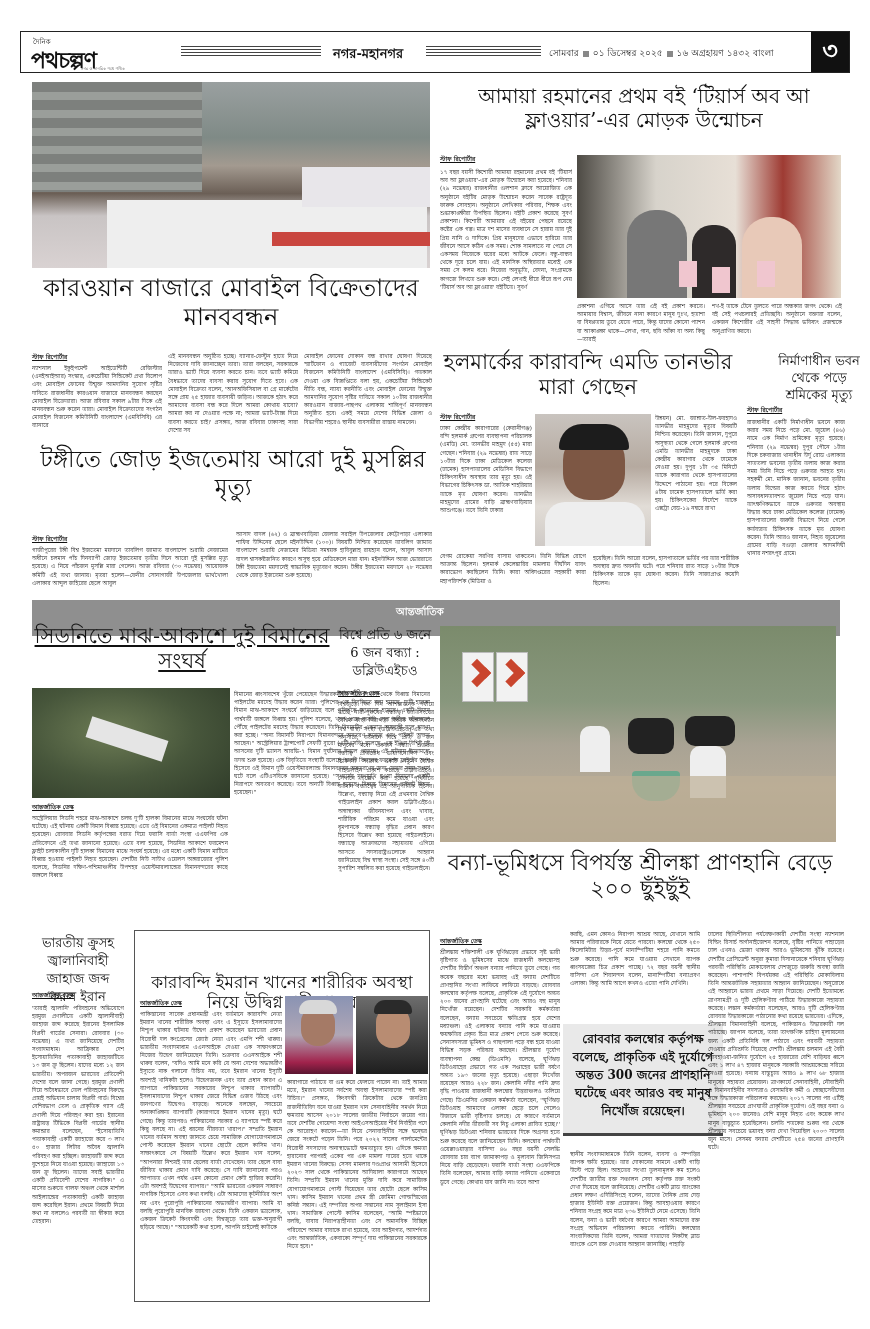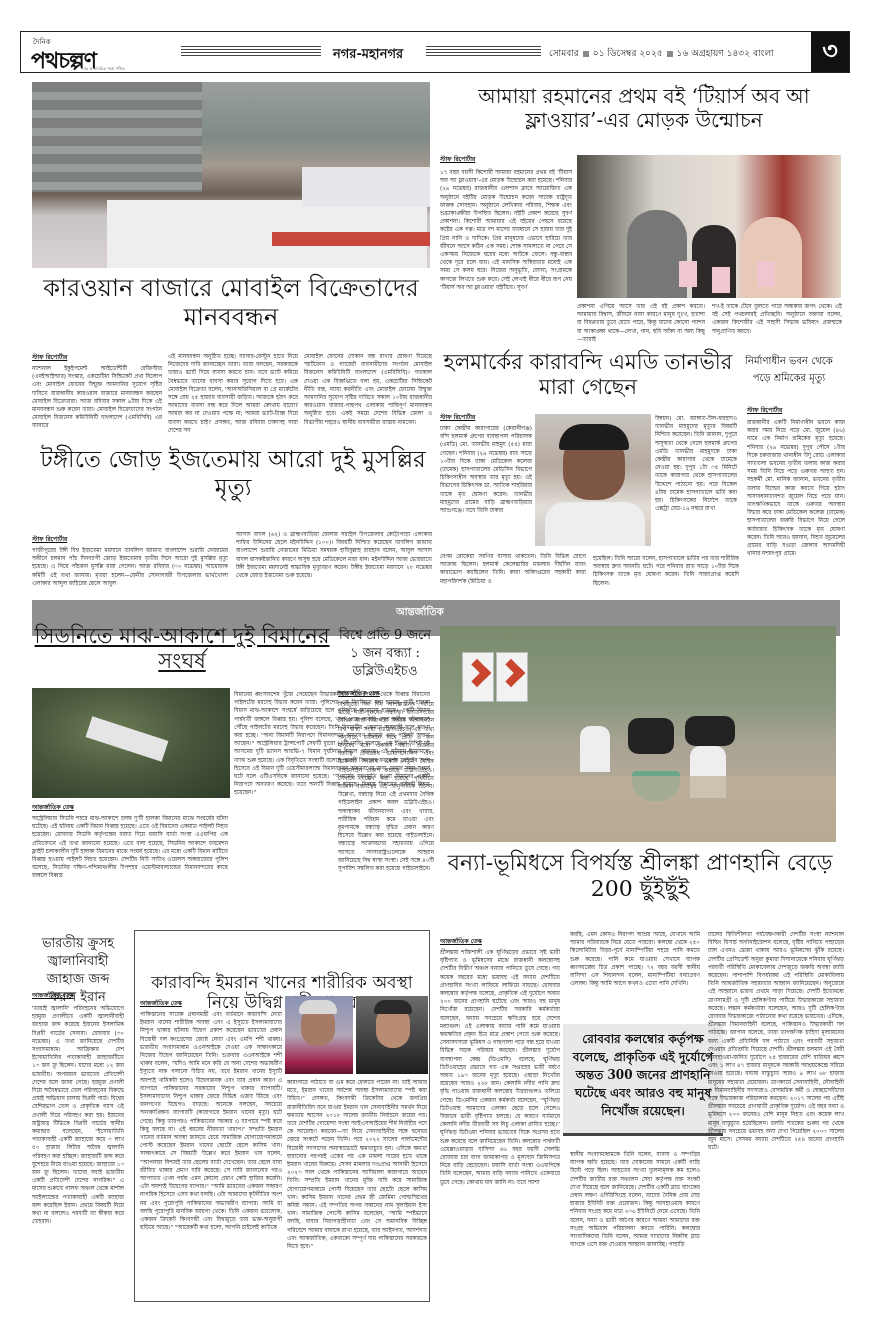--- a/index.html
+++ b/index.html
@@ -72,60 +72,60 @@
 <div class="abs body" style="left:440px; top:424px; width:92px; height:128px; overflow:hidden;">ঢাকা কেন্দ্রীয় কারাগারের (কেরানীগঞ্জ) বন্দি হলমার্ক গ্রুপের ব্যবস্থাপনা পরিচালক (এমডি) মো. তানভীর মাহমুদ (৫৫) মারা গেছেন। শনিবার (২৯ নভেম্বর) রাত সাড়ে ১০টার দিকে ঢাকা মেডিকেল কলেজ (ঢামেক) হাসপাতালের মেডিসিন বিভাগে চিকিৎসাধীন অবস্থায় তার মৃত্যু হয়। ওই বিভাগের চিকিৎসক ডা. আতিক শাহরিয়ার তাকে মৃত ঘোষণা করেন। তানভীর মাহমুদের গ্রামের বাড়ি ব্রাহ্মণবাড়িয়ার আশুগঞ্জে। তবে তিনি ঢাকার</div>
 <div class="abs photo" style="left:535px; top:414px; width:116px; height:132px; background: linear-gradient(180deg,#c9c4bf 0%,#b5a99f 40%,#e2ddd7 70%,#cfcac6 100%);">
   <div class="abs" style="left:28px;top:16px;width:62px;height:70px;background:#7d5744;border-radius:30px 30px 26px 26px;"></div>
   <div class="abs" style="left:24px;top:10px;width:70px;height:26px;background:#1c1c1c;border-radius:30px 30px 4px 4px;"></div>
   <div class="abs" style="left:10px;top:88px;width:100px;height:44px;background:#eeeeee;border-radius:20px 20px 0 0;"></div>
 </div>
 <div class="abs body" style="left:655px; top:414px; width:82px; height:140px; overflow:hidden;">উন্নয়ন) মো. জান্নাত-উল-ফরহাদও তানভীর মাহমুদের মৃত্যুর বিষয়টি নিশ্চিত করেছেন। তিনি জানান, দুপুরে অসুস্থতা থেকে গেলে হলমার্ক গ্রুপের এমডি তানভীর মাহমুদকে ঢাকা কেন্দ্রীয় কারাগার থেকে ঢামেকে নেওয়া হয়। দুপুর ১টা ৩৫ মিনিটে তাকে কারাগার থেকে হাসপাতালের উদ্দেশে পাঠানো হয়। পরে বিকেল ৪টায় ঢামেক হাসপাতালে ভর্তি করা হয়। চিকিৎসকের নির্দেশে তাকে এক্সট্রা বেড-১৯ নম্বরে রাখা</div>
 <div class="abs body" style="left:440px; top:552px; width:146px; height:40px; overflow:hidden;">বেগম রোকেয়া সরণির বাসায় থাকতেন। তিনি বিভিন্ন রোগে আক্রান্ত ছিলেন। হলমার্ক কেলেঙ্কারির মামলায় দীর্ঘদিন যাবৎ কারাভোগ করছিলেন তিনি। কারা অধিদপ্তরের সহকারী কারা মহাপরিদর্শক (মিডিয়া ও</div>
 <div class="abs body" style="left:593px; top:554px; width:146px; height:34px; overflow:hidden;">হয়েছিল। তিনি আরো বলেন, হাসপাতালে ভর্তির পর তার শারীরিক অবস্থার দ্রুত অবনতি ঘটে। পরে শনিবার রাত সাড়ে ১০টার দিকে চিকিৎসক তাকে মৃত ঘোষণা করেন। তিনি সাজাপ্রাপ্ত কয়েদি ছিলেন।</div>
 
-<div class="abs headline" style="left:739px; top:352px; width:100px; font-size:10px; line-height:17px;">নির্মাণাধীন ভবন থেকে পড়ে শ্রমিকের মৃত্যু</div>
+<div class="abs headline" style="left:769px; top:352px; width:100px; font-size:13px; line-height:17px;">নির্মাণাধীন ভবন থেকে পড়ে শ্রমিকের মৃত্যু</div>
 <div class="abs byline" style="left:747px; top:405px;">স্টাফ রিপোর্টার</div>
 <div class="abs body" style="left:747px; top:418px; width:98px; height:176px; overflow:hidden;">রাজধানীর একটি নির্মাণাধীন ভবনে কাজ করার সময় নিচে পড়ে মো. জুয়েল (৪৬) নামে এক নির্মাণ শ্রমিকের মৃত্যু হয়েছে। শনিবার (২৯ নভেম্বর) দুপুর পৌনে ১টার দিকে চকবাজার থানাধীন উর্দু রোড এলাকার সাততলা ভবনের তৃতীয় তলায় কাজ করার সময় তিনি নিচে পড়ে গুরুতর আহত হন। সহকর্মী মো. মানিক জানান, ভবনের তৃতীয় তলায় বিল্ডের কাজ করতে গিয়ে হঠাৎ অসাবধানতাবশত জুয়েল নিচে পড়ে যান। তাৎক্ষণিকভাবে তাকে গুরুতর অবস্থায় উদ্ধার করে ঢাকা মেডিকেল কলেজ (ঢামেক) হাসপাতালের জরুরি বিভাগে নিয়ে গেলে কর্তব্যরত চিকিৎসক তাকে মৃত ঘোষণা করেন। তিনি আরও জানান, নিহত জুয়েলের গ্রামের বাড়ি বগুড়া জেলার আদমদিঘী থানার নশরৎপুর গ্রামে।</div>
 
 <div class="abs headline" style="left:32px; top:446px; width:402px; font-size:23px;">টঙ্গীতে জোড় ইজতেমায় আরো দুই মুসল্লির মৃত্যু</div>
 <div class="abs byline" style="left:32px; top:534px;">স্টাফ রিপোর্টার</div>
 <div class="abs body" style="left:32px; top:546px; width:196px; height:48px; overflow:hidden;">গাজীপুরের টঙ্গী বিশ্ব ইজতেমা ময়দানে তাবলিগ জামাত বাংলাদেশ শুরায়ি নেজামের অধীনে চলমান পাঁচ দিনব্যাপী জোড় ইজতেমার তৃতীয় দিনে আরো দুই মুসল্লির মৃত্যু হয়েছে। এ নিয়ে পাঁচজন মুসল্লি মারা গেলেন। আজ রবিবার (৩০ নভেম্বর) আয়োজক কমিটি এই তথ্য জানায়। মৃতরা হলেন—ফেনীর সোনাগাজী উপজেলার ভার্থখোলা এলাকার আব্দুল জহিরের ছেলে আবুল</div>
 <div class="abs body" style="left:236px; top:530px; width:196px; height:62px; overflow:hidden;">আসাদ বাদল (৬২) ও ব্রাহ্মণবাড়িয়া জেলার সরাইল উপজেলার কোট্টাপাড়া এলাকার শাফির উদ্দিনের ছেলে মইনউদ্দিন (১০০)। বিষয়টি নিশ্চিত করেছেন তাবলিগ জামাত বাংলাদেশ শুরায়ি নেজামের মিডিয়া সমন্বয়ক হাবিবুল্লাহ রায়হান বলেন, আবুল আসাদ বাদল শ্বাসকষ্টজনিত কারণে অসুস্থ হয়ে মেডিকেলে মারা যান। মইনউদ্দিন আজ ভোররাতে টঙ্গী ইজতেমা ময়দানেই স্বাভাবিক মৃত্যুবরণ করেন। টঙ্গীর ইজতেমা ময়দানে ২৮ নভেম্বর থেকে জোড় ইজতেমা শুরু হয়েছে।</div>
 
 <div class="abs band" style="left:32px; top:600px; width:808px;">
   <span>আন্তর্জাতিক</span>
 </div>
 
 <div class="abs headline" style="left:32px; top:624px; width:300px; font-size:21px;text-decoration:underline;">সিডনিতে মাঝ-আকাশে দুই বিমানের সংঘর্ষ</div>
 <div class="abs photo" style="left:32px; top:688px; width:198px; height:110px; background: radial-gradient(ellipse at 40% 40%, #6d7c55 0%, #47563b 50%, #2f3b29 100%);">
   <div class="abs" style="left:55px;top:40px;width:80px;height:22px;background:#e5e5e5;transform:rotate(18deg);"></div>
 </div>
 <div class="abs byline" style="left:32px; top:802px;">আন্তর্জাতিক ডেস্ক</div>
 <div class="abs body" style="left:32px; top:814px; width:196px; height:100px; overflow:hidden;">অস্ট্রেলিয়ার সিডনি শহরে মাঝ-আকাশে চলন্ত দু'টি হালকা বিমানের মাঝে সংঘর্ষের ঘটনা ঘটেছে। এই ঘটনায় একটি বিমান বিধ্বস্ত হয়েছে। এতে ওই বিমানের একমাত্র পাইলট নিহত হয়েছেন। রোববার সিডনি কর্তৃপক্ষের বরাত দিয়ে ফরাসি বার্তা সংস্থা এএফপির এক প্রতিবেদনে এই তথ্য জানানো হয়েছে। এতে বলা হয়েছে, সিডনির আকাশে ফরমেশন ফ্লাইট চলাকালীন দুটি হালকা বিমানের মাঝে সংঘর্ষ হয়েছে। এর মধ্যে একটি বিমান মাটিতে বিধ্বস্ত হওয়ায় পাইলট নিহত হয়েছেন। দেশটির নিউ সাউথ ওয়েলস অঙ্গরাজ্যের পুলিশ বলেছে, সিডনির দক্ষিণ-পশ্চিমাঞ্চলীয় উপশহর ওয়েস্টমারল্যান্ডের বিমানবন্দরের কাছে জঙ্গলে বিধ্বস্ত</div>
 <div class="abs body" style="left:234px; top:690px; width:196px; height:226px; overflow:hidden; column-count:1;">বিমানের ধ্বংসাবশেষ খুঁজে পেয়েছেন উদ্ধারকর্মীরা। পরে সেখান থেকে বিধ্বস্ত বিমানের পাইলটের মরদেহ উদ্ধার করেন তারা। পুলিশের এক বিবৃতিতে বলা হয়েছে, দু'টি হালকা বিমান মাঝ-আকাশে সংঘর্ষে জড়িয়েছে বলে পুলিশকে জানানো হয়েছে। একটি বিমান পার্শ্ববর্তী জঙ্গলে বিধ্বস্ত হয়। পুলিশ বলেছে, খবর পেয়ে জরুরি সেবা কর্মীরা ঘটনাস্থলে পৌঁছে পাইলটের মরদেহ উদ্ধার করেছেন। তিনি বিমানটির একমাত্র আরোহী বলে ধারণা করা হচ্ছে। ''অন্য বিমানটি নিরাপদে বিমানবন্দরে অবতরণ করেছে এবং পাইলট অক্ষত আছেন।'' অস্ট্রেলিয়ার ট্রান্সপোর্ট সেফটি ব্যুরো (এটিএসবি) বলেছে, এক ইঞ্জিন বিশিষ্ট দুই আসনের দুটি ভ্যানস আরভি-৭ বিমান দুর্ঘটনার কবলে পড়েছে। এই ঘটনায় ইতোমধ্যে তদন্ত শুরু হয়েছে। এক বিবৃতিতে সংস্থাটি বলেছে, চারটি বিমানের ফরমেশন ফ্লাইটের অংশ হিসেবে ওই বিমান দুটি ওয়েস্টমারল্যান্ড বিমানবন্দরে অবতরণের জন্য ফেরার সময় সংঘর্ষ ঘটে বলে এটিএসবিকে জানানো হয়েছে। ''সংঘর্ষের মুখোমুখি হওয়া বিমানের একটি নিরাপদে অবতরণ করেছে। তবে অন্যটি বিধ্বস্ত হয়েছে। বিধ্বস্ত বিমানের পাইলট নিহত হয়েছেন।''</div>
 
-<div class="abs headline" style="left:336px; top:626px; width:98px; font-size:13px; line-height:18px;">বিশ্বে প্রতি 9 জনে ১ জন বন্ধ্যা : ডব্লিউএইচও</div>
+<div class="abs headline" style="left:336px; top:626px; width:98px; font-size:13px; line-height:18px;">বিশ্বে প্রতি ৬ জনে 6 জন বন্ধ্যা : ডব্লিউএইচও</div>
 <div class="abs byline" style="left:338px; top:688px;">আন্তর্জাতিক ডেস্ক</div>
 <div class="abs body" style="left:338px; top:700px; width:96px; height:216px; overflow:hidden;">বিশ্বজুড়ে দিন দিন আশঙ্কাজনক পর্যায়ে যাচ্ছে নারী-পুরুষের বন্ধ্যাত্ব। জাতিসংঘের বৈশ্বিক স্বাস্থ্য নিরাপত্তা বিষয়ক অঙ্গসংগঠন বিশ্ব স্বাস্থ্য সংস্থা (ডব্লিউএইচও)-এর তথ্য অনুসারে, বর্তমানে বিশ্বে প্রতি ৬ জন মানুষের মধ্যে একজন বন্ধ্যা। শুক্রবার বন্ধ্যাত্ব প্রতিরোধ ডায়াগনোসিস এবং চিকিৎসা সংক্রান্ত একটি নতুন বৈশ্বিক গাইডলাইন প্রকাশ করেছে ডব্লিউএইচও। সেখানে উল্লেখ করা হয়েছে পৃথিবীতে বর্তমান বন্ধ্যাত্বের এই আনুপাতিক হিসেব। উল্লেখ্য, বন্ধ্যাত্ব নিয়ে এই প্রথমবার বৈশ্বিক গাইডলাইন প্রকাশ করল ডব্লিউএইচও। অস্বাস্থ্যকর জীবনযাপন এবং খাবার, শারীরিক পরিশ্রম কমে যাওয়া এবং ধূমপানকে বন্ধ্যাত্ব বৃদ্ধির প্রধান কারণ হিসেবে উল্লেখ করা হয়েছে গাইডলাইনে। বন্ধ্যাত্বে আক্রান্তদের সহায়তায় এগিয়ে আসতে সদস্যরাষ্ট্রগুলোকে আহ্বান জানিয়েছে বিশ্ব স্বাস্থ্য সংস্থা। সেই সঙ্গে ৪০টি সুপারিশ সম্বলিত করা হয়েছে গাইডলাইনে।</div>
 
 <div class="abs photo" style="left:440px; top:626px; width:396px; height:216px; background: linear-gradient(180deg,#7b8b6c 0%,#88977d 35%,#a9a394 55%,#b5aa97 75%,#a79c89 100%);">
   <div class="abs" style="left:22px;top:26px;width:32px;height:50px;background:#f2f2f2;border:1px solid #bbb;">
       <div style="position:absolute;left:4px;top:10px;width:20px;height:20px;border-right:8px solid #c9452d;border-top:8px solid #c9452d;transform:rotate(45deg);"></div>
     </div>
   <div class="abs" style="left:56px;top:26px;width:32px;height:50px;background:#f2f2f2;border:1px solid #bbb;">
       <div style="position:absolute;left:4px;top:10px;width:20px;height:20px;border-right:8px solid #c9452d;border-top:8px solid #c9452d;transform:rotate(45deg);"></div>
     </div>
   <div class="abs" style="left:140px;top:100px;width:30px;height:46px;background:#eeeeee;border-radius:10px 10px 0 0;"></div>
   <div class="abs" style="left:192px;top:145px;width:48px;height:30px;background:#6aa88d;border-radius:4px 4px 20px 20px;"></div>
   <div class="abs" style="left:250px;top:120px;width:36px;height:52px;background:#eeeeee;border-radius:10px 10px 0 0;"></div>
   <div class="abs" style="left:245px;top:90px;width:50px;height:30px;background:#222;border-radius:10px;"></div>
   <div class="abs" style="left:188px;top:92px;width:46px;height:36px;background:#222;border-radius:10px;"></div>
   <div class="abs" style="left:0;top:150px;width:396px;height:66px;background:rgba(190,175,150,0.7);"></div>
 </div>
-<div class="abs headline" style="left:440px; top:850px; width:400px; font-size:22px;">বন্যা-ভূমিধসে বিপর্যস্ত শ্রীলঙ্কা প্রাণহানি বেড়ে 200 ছুঁইছুঁই</div>
+<div class="abs headline" style="left:440px; top:850px; width:400px; font-size:22px;">বন্যা-ভূমিধসে বিপর্যস্ত শ্রীলঙ্কা প্রাণহানি বেড়ে ২০০ ছুঁইছুঁই</div>
 
 <div class="abs headline" style="left:32px; top:934px; width:92px; font-size:13px; line-height:18px;">ভারতীয় ক্রুসহ জ্বালানিবাহী জাহাজ জব্দ করল ইরান</div>
 <div class="abs byline" style="left:32px; top:990px;">আন্তর্জাতিক ডেস্ক</div>
 <div class="abs body" style="left:32px; top:1004px; width:92px; height:310px; overflow:hidden;">'তারাই জ্বালানি' পরিবহনের অভিযোগে হরমুজ প্রণালীতে একটি জ্বালানীবাহী জাহাজ জব্দ করেছে ইরানের ইসলামিক বিপ্লবী গার্ডের সেনারা। রোববার (৩০ নভেম্বর) এ তথ্য জানিয়েছে দেশটির সংবাদমাধ্যম। আফ্রিকার দেশ ইসোয়াতিনির পতাকাবাহী জাহাজটিতে ১৩ জন ক্রু ছিলেন। যাদের মধ্যে ১২ জন ভারতীয়। অপরজন ভারতের প্রতিবেশী দেশের বলে জানা গেছে। হরমুজ প্রণালী দিয়ে অবৈধভাবে তেল পরিবহনের বিরুদ্ধে প্রায়ই অভিযান চালায় বিপ্লবী গার্ড। বিশ্বের বেশিরভাগ তেল ও প্রাকৃতিক গ্যাস এই প্রণালী দিয়ে পরিবহণ করা হয়। ইরানের রাষ্ট্রায়ত্ত টিভিকে বিপ্লবী গার্ডের স্থানীয় কমান্ডার বলেছেন, "ইসোয়াতিনি পতাকাবাহী একটি জাহাজে করে ৩ লাখ ৫০ হাজার লিটার অবৈধ জ্বালানি পরিবহণ করা হচ্ছিল। জাহাজটি জব্দ করে বুশেহরে নিয়ে যাওয়া হয়েছে। জাহাজে ১৩ জন ক্রু ছিলেন। তাদের সবাই ভারতীয় একটি প্রতিবেশী দেশের নাগরিক।" এ মাসের শুরুতে গালফ অঞ্চল থেকে মার্শাল আইল্যান্ডের পতাকাবাহী একটি জাহাজ জব্দ করেছিল ইরান। প্রথমে বিষয়টি নিয়ে কথা না বললেও পরবর্তী তা স্বীকার করে তেহরান।</div>
 
 <div class="abs boxed" style="left:134px; top:930px; width:296px; height:372px;"></div>
 <div class="abs headline" style="left:138px; top:972px; width:288px; font-size:17px;">কারাবন্দি ইমরান খানের শারীরিক অবস্থা নিয়ে উদ্বিগ্ন শশী থারুর</div>
 <div class="abs byline" style="left:140px; top:998px;">আন্তর্জাতিক ডেস্ক</div>
 <div class="abs body" style="left:140px; top:1010px; width:142px; height:288px; overflow:hidden;">পাকিস্তানের সাবেক প্রধানমন্ত্রী এবং বর্তমানে কারাবন্দি নেতা ইমরান খানের শারীরিক অবস্থা এবং এ ইস্যুতে ইসলামাবাদের নিশ্চুপ থাকার ঘটনায় উদ্বেগ প্রকাশ করেছেন ভারতের প্রধান বিরোধী দল কংগ্রেসের জ্যেষ্ঠ নেতা এবং এমপি শশী থারুর। ভারতীয় সংবাদমাধ্যম এএনআইকে দেওয়া এক সাক্ষাৎকারে নিজের উদ্বেগ জানিয়েছেন তিনি। শুক্রবার এএনআইকে শশী থারুর বলেন, "যদিও আমি মনে করি যে অন্য দেশের অভ্যন্তরীণ ইস্যুতে নাক গলানো উচিত নয়, তবে ইমরান খানের ইস্যুটি অবশ্যই খানিকটা হলেও উদ্বেগজনক এবং তার প্রধান কারণ এ ব্যাপারে পাকিস্তানের সরকারের নিশ্চুপ থাকার ব্যাপারটি। ইসলামাবাদের নিশ্চুপ থাকার জেরে বিভিন্ন গুজব উঠছে এবং জনগণের উদ্বেগও বাড়ছে। অনেকে বলছেন, সবচেয়ে অনাকাঙ্ক্ষিত ব্যাপারটি (কারাগারে ইমরান খানের মৃত্যু) ঘটে গেছে। কিন্তু তারপরও পাকিস্তানের সরকার এ ব্যাপারে স্পষ্ট করে কিছু বলছে না। এই ধরনের নীরবতা খারাপ।" সম্প্রতি ইমরান খানের বর্তমান অবস্থা জানতে চেয়ে সামাজিক যোগাযোগমাধ্যমে পোস্ট করেছেন ইমরান খানের ছোটো ছেলে কাসিম খান। সাক্ষাৎকারে সে বিষয়টি উল্লেখ করে ইমরান খান বলেন, "আপনারা নিশ্চয়ই তার ছেলের বার্তা দেখেছেন। তার ছেলে বাবা জীবিত থাকার প্রমাণ দাবি করেছে। সে দাবি জানানোর পরও আপাতত এখন পর্যন্ত এমন কোনো প্রমাণ কেউ হাজির করেনি। এটা অবশ্যই উদ্বেগের ব্যাপার।" "আমি ভারতের একজন সাধারণ নাগরিক হিসেবে এসব কথা বলছি। এটা আমাদের কূটনীতির অংশ নয় এবং পুরোপুরি পাকিস্তানের অভ্যন্তরীণ ব্যাপার। আমি যা বলছি পুরোপুরি মানবিক জায়গা থেকে। তিনি একজন ভদ্রলোক, একজন ক্রিকেট কিংবদন্তী এবং বিশ্বজুড়ে তার ভক্ত-অনুরাগী ছড়িয়ে আছে।" "আরেকটি কথা হলো, আপনি চাইলেই কাউকে</div>
 <div class="abs photo" style="left:285px; top:996px; width:68px; height:78px; background: linear-gradient(180deg,#8a93b3 0%,#b0a7b6 50%,#a1234c 85%,#5a1530 100%);">

